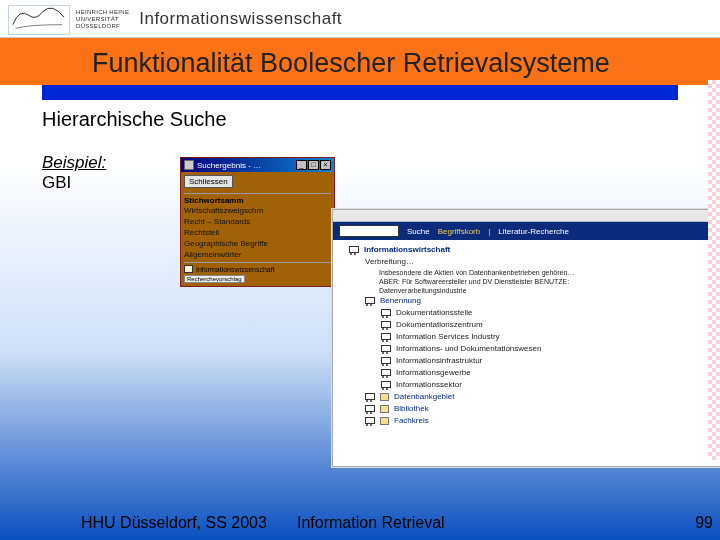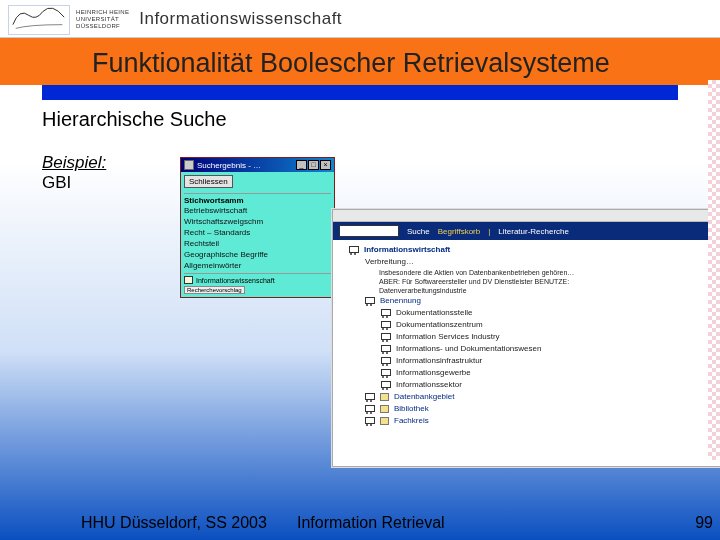--- a/index.html
+++ b/index.html
@@ -82,21 +82,21 @@
     background: linear-gradient(to right, #00007b, #1084d0);
     color: #fff;
     font-size: 8px;
     padding: 2px 3px;
     display: flex;
     align-items: center;
   }
   .popup-title .ticon { width:10px; height:10px; background:#ccc; margin-right:3px; border:1px solid #666; }
   .popup-title .spacer { flex:1; }
   .popup-title .wbtn { width:11px; height:10px; background:#c0c0c0; border:1px solid #000; margin-left:1px; font-size:7px; text-align:center; line-height:8px; color:#000; }
-  .popup-body { background:#5eead4; padding:3px; font-size:8px; }
+  .popup-body { background:#a16207; padding:3px; font-size:8px; }
   .popup-btn { display:inline-block; border:1px solid #555; background:#e4e4e4; padding:1px 4px; font-size:8px; margin-bottom:3px; }
   .popup-sep { height:1px; background:#999; margin:2px 0; }
   .cat-head { font-weight:bold; font-size:8px; }
   .cat-list { font-size:8px; line-height:11px; color:#111; }
   .mini-cart { font-size:7px; display:flex; align-items:center; gap:3px; border-top:1px solid #999; padding-top:2px; margin-top:2px;}
   .mini-cart .mc-icon { width:9px; height:8px; border:1px solid #333; background:#f8f8dd; }
   .mini-btn { display:inline-block; font-size:6px; border:1px solid #888; padding:0 2px; background:#eee; margin-top:2px; }
 
   
   .browser {
@@ -195,21 +195,20 @@
         <span class="spacer"></span>
         <span class="wbtn">_</span>
         <span class="wbtn">□</span>
         <span class="wbtn">×</span>
       </div>
       <div class="popup-body">
         <span class="popup-btn">Schliessen</span>
         <div class="popup-sep"></div>
         <div class="cat-head">Stichwortsamm</div>
         <div class="cat-list">
-          <div>Betriebswirtschaft</div>
           <div>Wirtschaftszweigschm</div>
           <div>Recht – Standards</div>
           <div>Rechtsteil</div>
           <div>Geographische Begriffe</div>
           <div>Allgemeinwörter</div>
         </div>
         <div class="mini-cart">
           <span class="mc-icon"></span>
           <span>Informationswissenschaft</span>
         </div>

